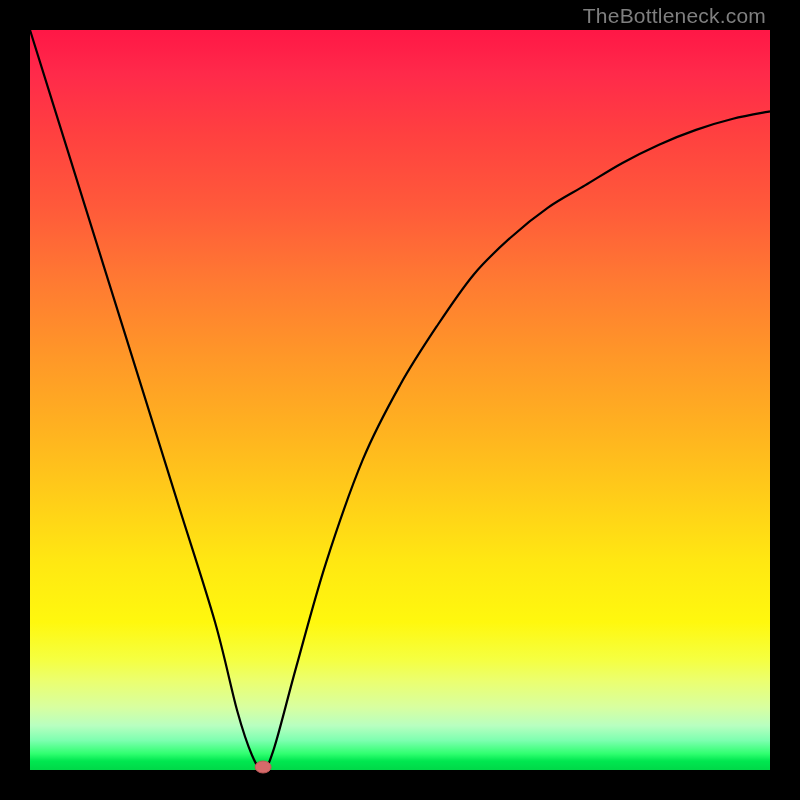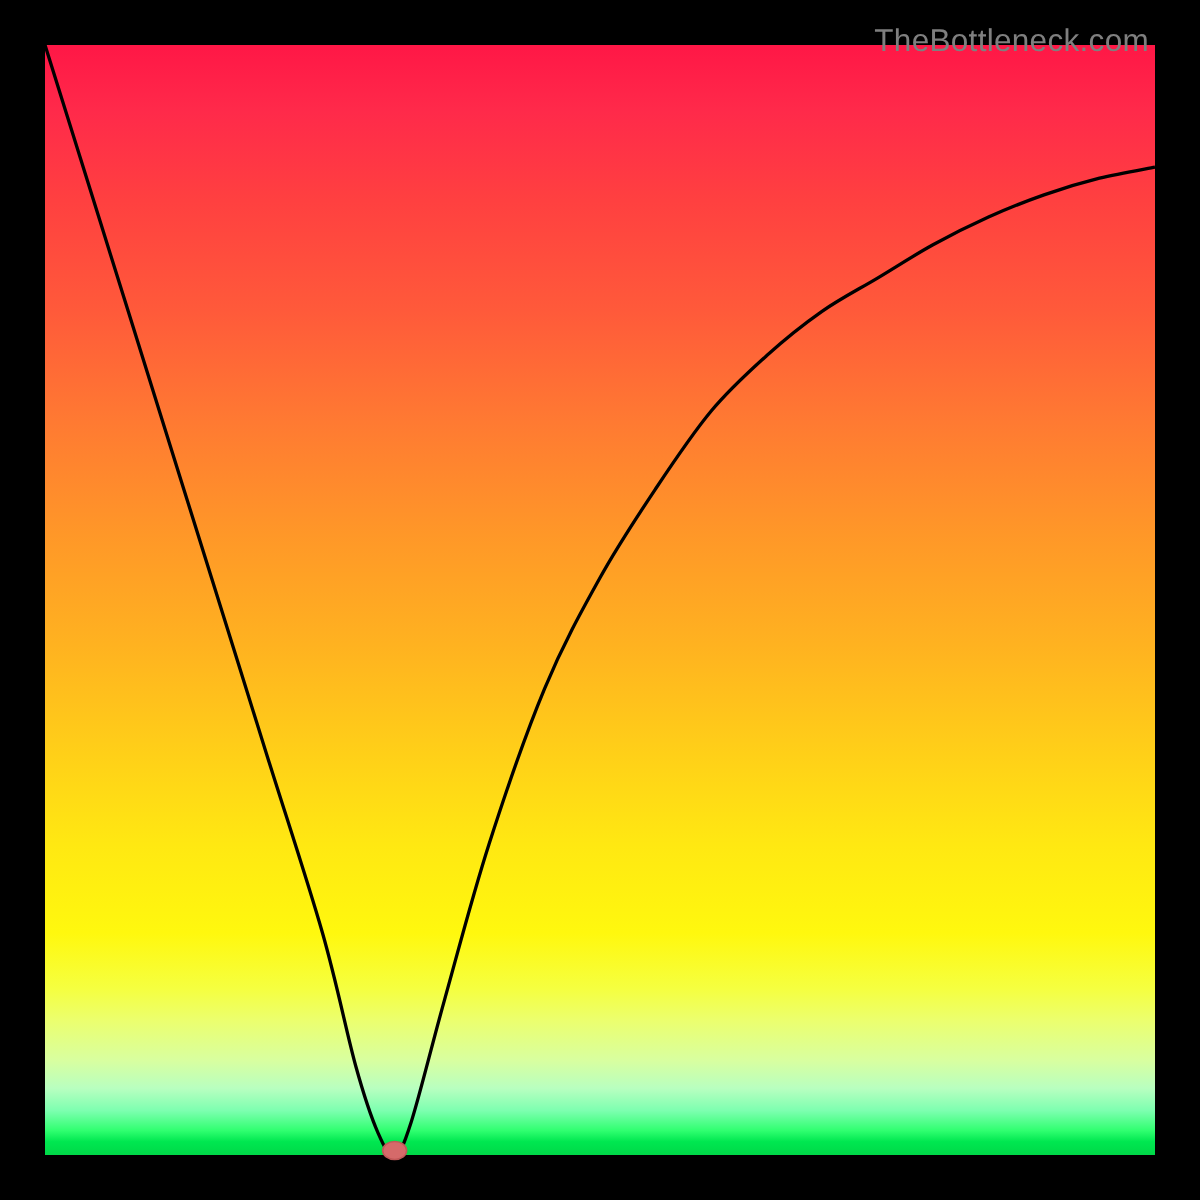--- a/index.html
+++ b/index.html
@@ -42,21 +42,21 @@
         #d8ffa0 91.5%,
         #b8ffc0 94%,
         #7dffb0 96%,
         #30ff70 97.8%,
         #00e750 98.8%,
         #00d848 100%
       );
   }
   .attribution {
     position: absolute;
-    top: 16px;
+    top: 4px;
     right: 34px;
     color: #7f7f7f;
     font-size: 21px;
     letter-spacing: 0.2px;
     margin-left: 24px;
   }
   svg.overlay {
     position: absolute;
     left: 30px;
     top: 30px;

